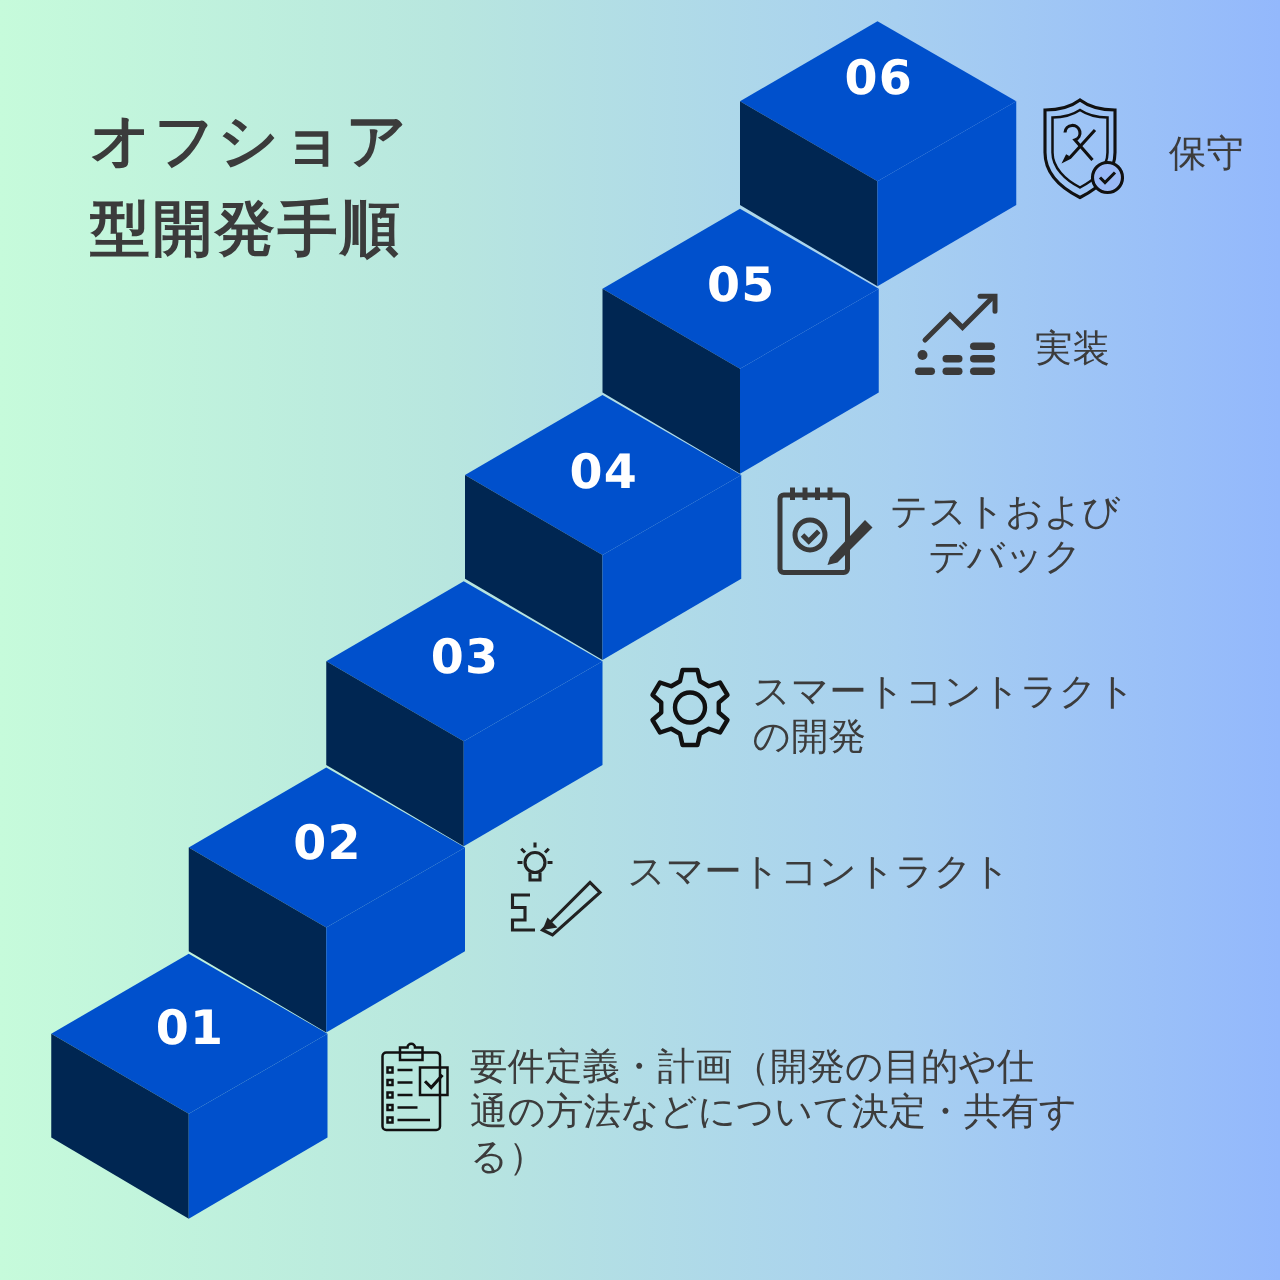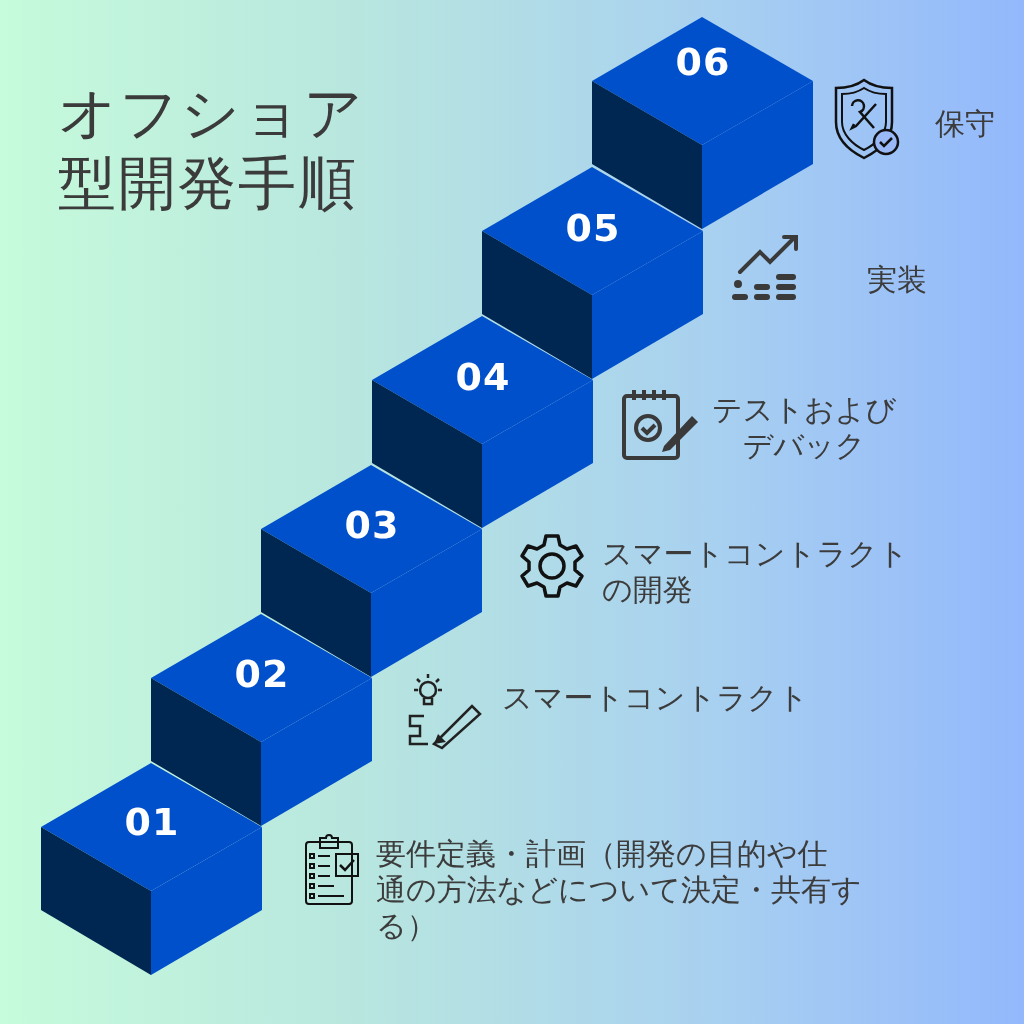--- a/index.html
+++ b/index.html
@@ -3,22 +3,22 @@
 <meta charset="utf-8">
 <style>
   html, body { margin: 0; padding: 0; }
   body {
     width: 1024px; height: 1024px; overflow: hidden; position: relative;
     background: linear-gradient(90deg, #c6fbdb 0%, #b8e6df 35%, #a8d0f0 70%, #93b8fc 100%);
     font-family: "DejaVu Sans", "Liberation Sans", sans-serif;
     color: #3a3a3a;
   }
   .title {
-    position: absolute; left: 58px; top: 78px;
-    font-size: 58px; font-weight: normal; line-height: 70px; color: #3b3b3b;
+    position: absolute; left: 72px; top: 78px;
+    font-size: 48px; font-weight: bold; line-height: 70px; color: #3b3b3b;
     letter-spacing: 2px;
   }
   .title div { white-space: nowrap; }
   svg.stairs { position: absolute; left: 0; top: 0; }
   .step-num {
     position: absolute; color: #ffffff; font-weight: bold; font-size: 38px;
     font-family: "DejaVu Sans", sans-serif; letter-spacing: 1px;
     transform: translateX(-50%);
   }
   .label {
@@ -90,21 +90,21 @@
   <path d="M10 40 L30 20 L40 30 L64 6" fill="none" stroke="#3a3a3a" stroke-width="4" stroke-linecap="round"></path>
   <path d="M54 5 L66 5 L66 17" fill="none" stroke="#3a3a3a" stroke-width="4" stroke-linecap="round"></path>
   <circle cx="8" cy="52" r="4" fill="#3a3a3a"></circle>
   <rect x="2" y="62" width="16" height="6" rx="3" fill="#3a3a3a"></rect>
   <rect x="24" y="52" width="16" height="6" rx="3" fill="#3a3a3a"></rect>
   <rect x="24" y="62" width="16" height="6" rx="3" fill="#3a3a3a"></rect>
   <rect x="46" y="42" width="20" height="6" rx="3" fill="#3a3a3a"></rect>
   <rect x="46" y="52" width="20" height="6" rx="3" fill="#3a3a3a"></rect>
   <rect x="46" y="62" width="20" height="6" rx="3" fill="#3a3a3a"></rect>
 </svg>
-<div class="label" style="left:867px; top:262px;">
+<div class="label" style="left:828px; top:262px;">
   <div>実装</div>
 </div>
 
 <svg class="icon" style="left:620px; top:388px;" width="82" height="74" viewBox="0 0 82 74">
   <rect x="4" y="8" width="54" height="62" rx="3" fill="none" stroke="#3a3a3a" stroke-width="4"></rect>
   <path d="M14 2 v10 M24 2 v10 M34 2 v10 M44 2 v10" stroke="#3a3a3a" stroke-width="4"></path>
   <circle cx="28" cy="40" r="12" fill="none" stroke="#3a3a3a" stroke-width="4"></circle>
   <path d="M22 40 l5 5 l8 -8" fill="none" stroke="#3a3a3a" stroke-width="4"></path>
   <path d="M44 58 L72 28 L78 34 L50 62 L42 64 Z" fill="#3a3a3a"></path>
 </svg>

